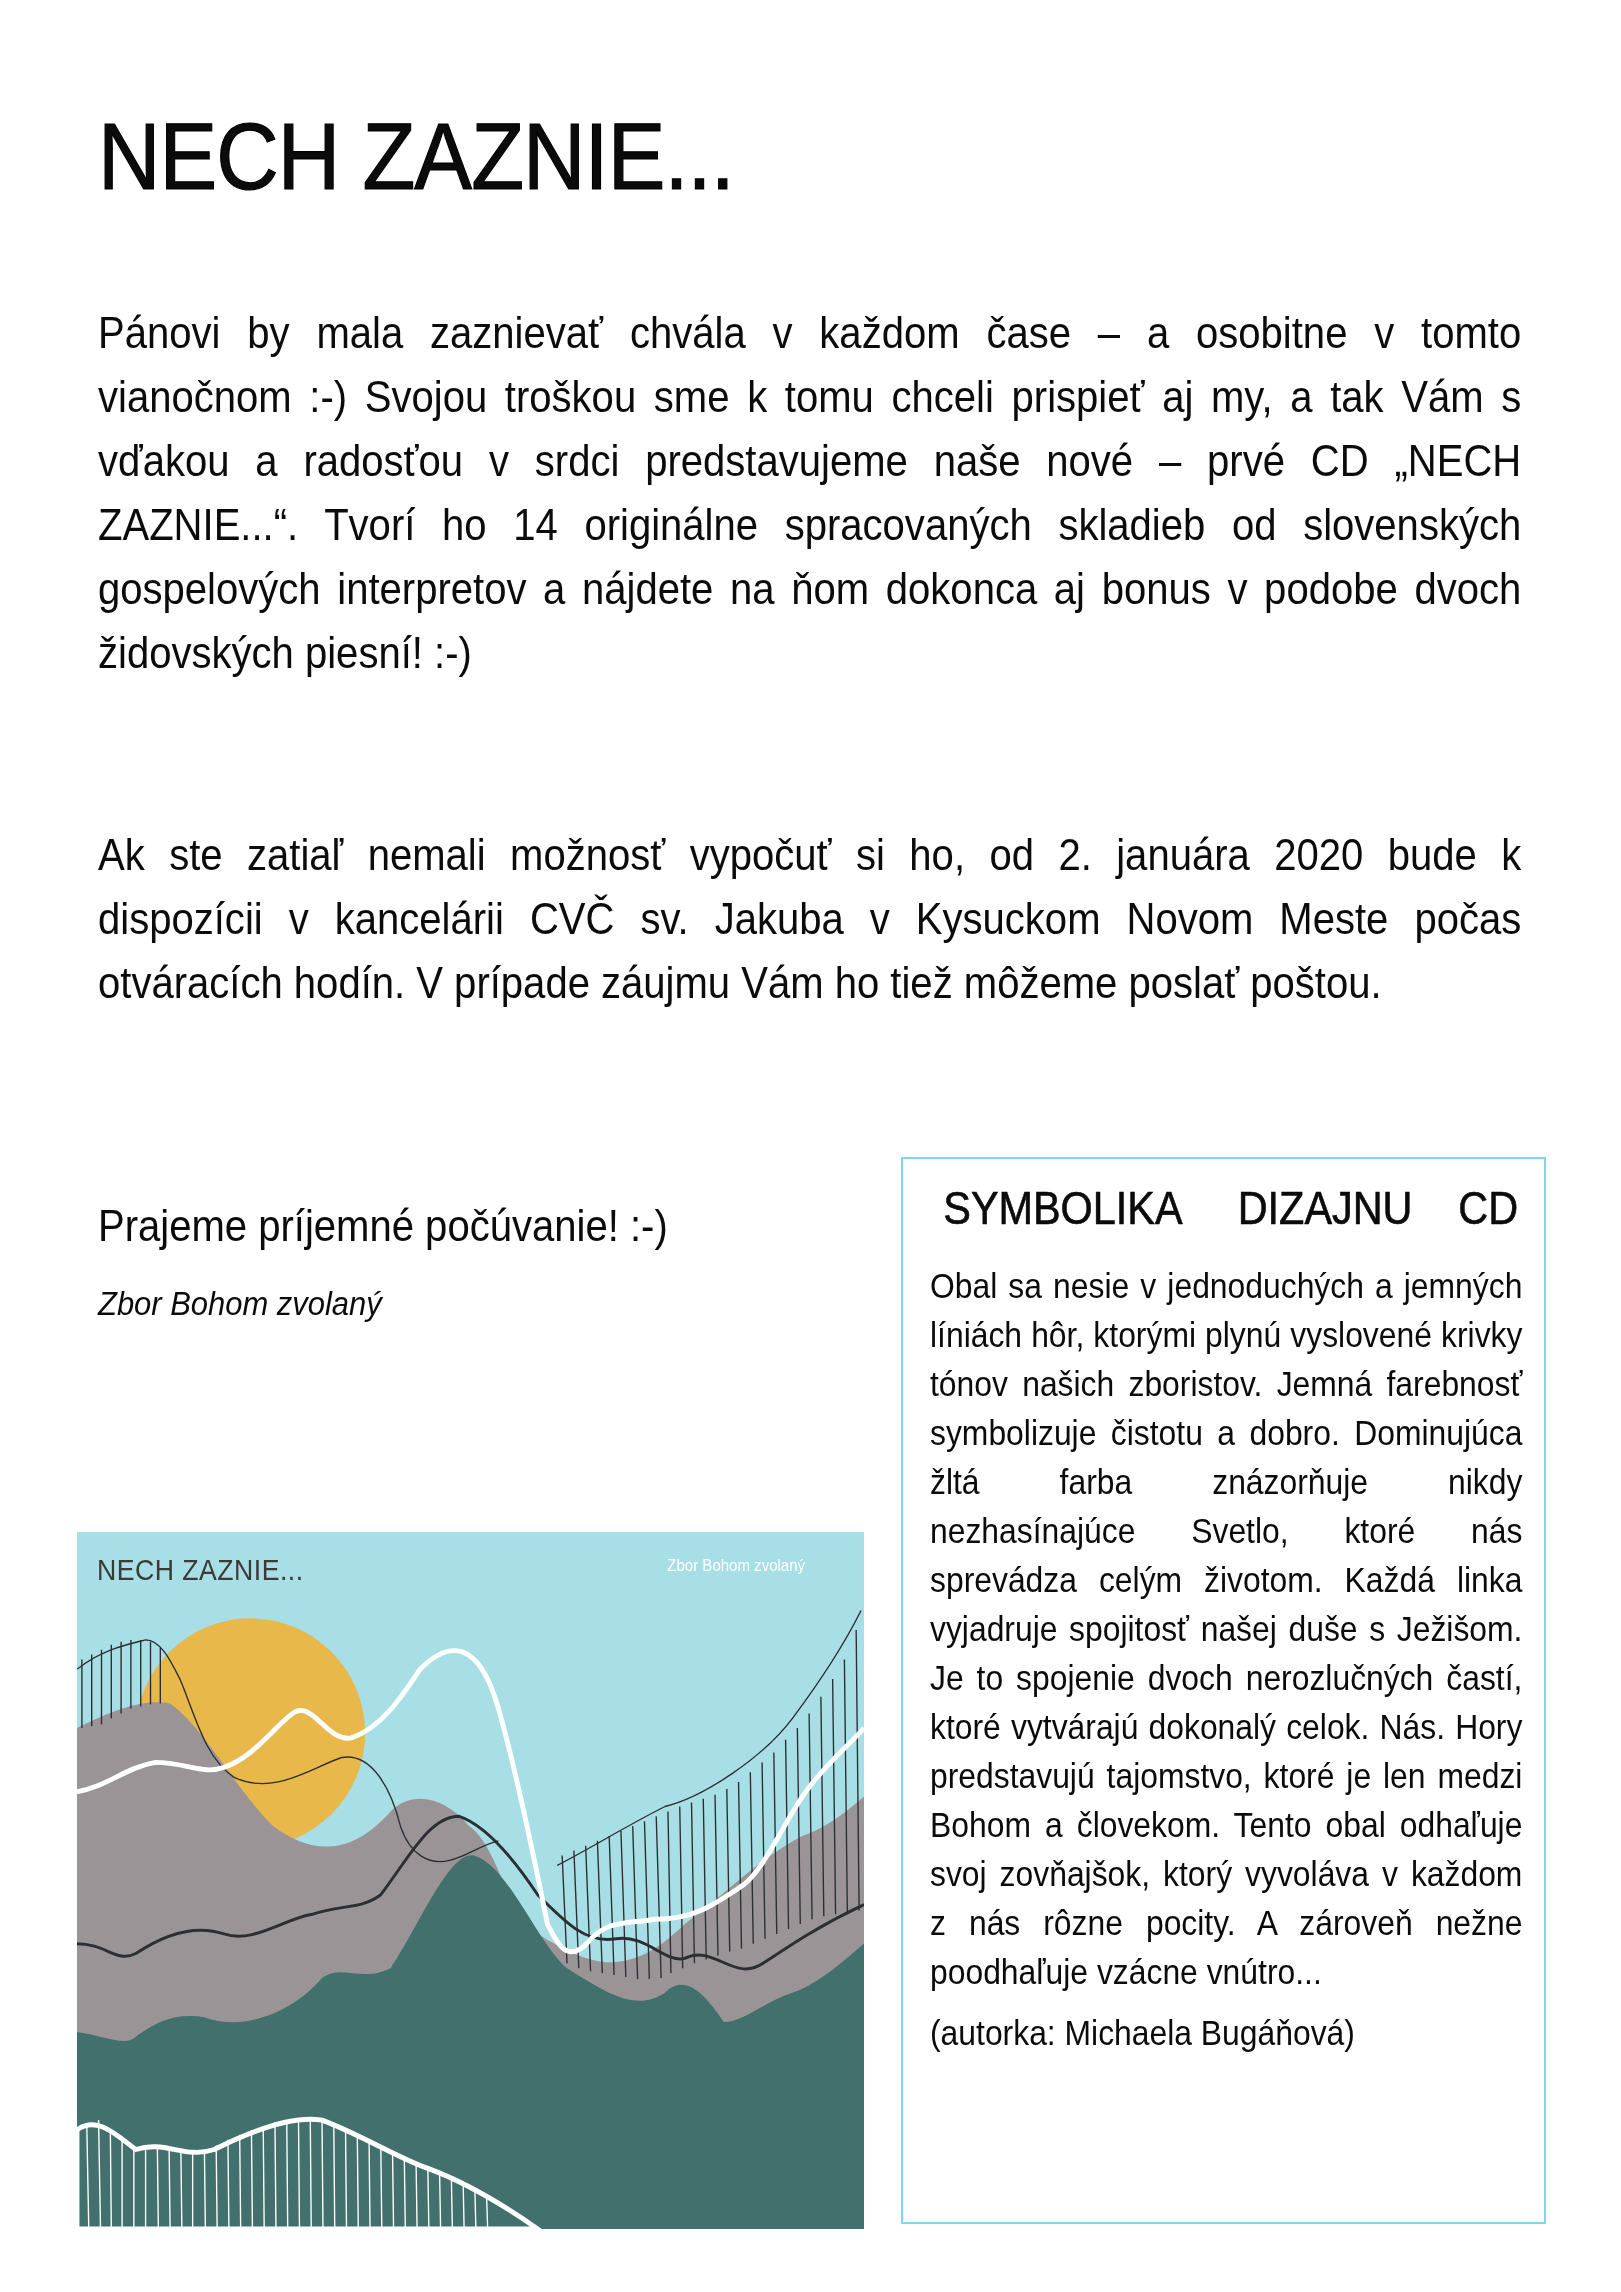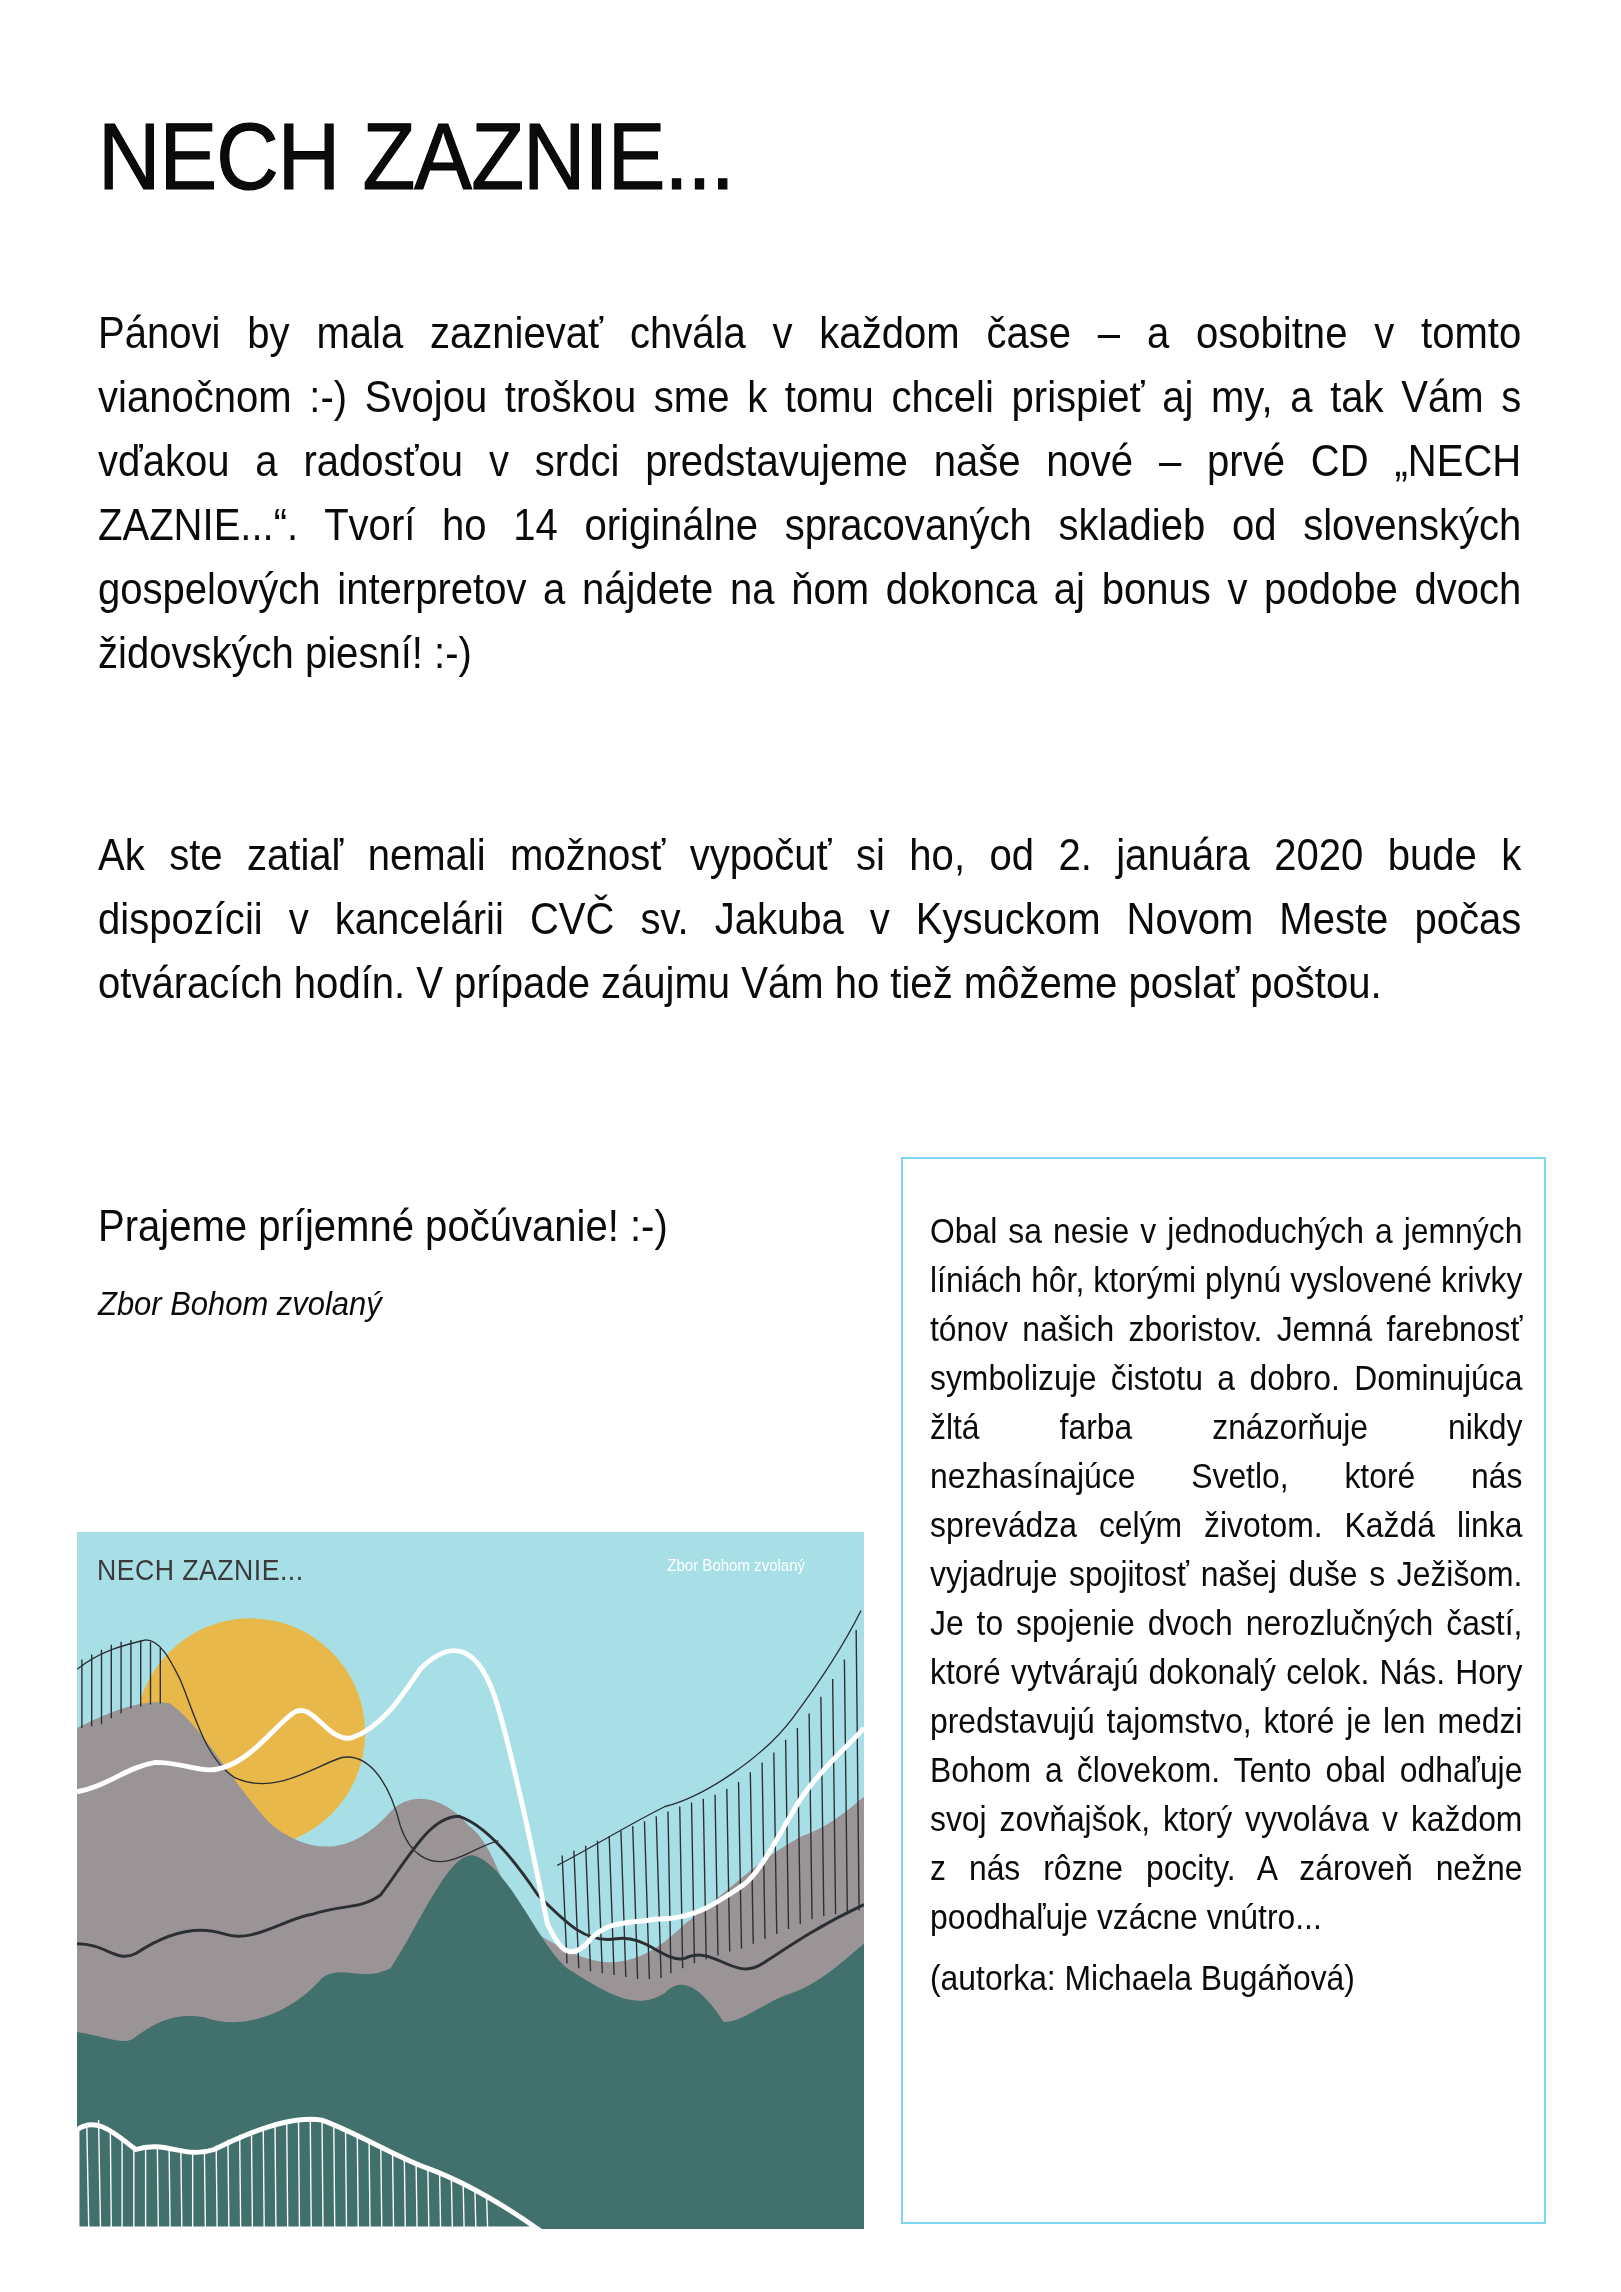--- a/index.html
+++ b/index.html
@@ -106,17 +106,22 @@
     <path d="M0,420 C30,420 40,440 60,430 C90,410 120,400 150,410 C180,420 210,395 240,390 C270,380 290,385 310,370 C340,330 360,290 390,290 C420,300 450,340 470,370 C500,400 520,420 550,415 C580,410 600,440 620,435 C650,420 670,460 700,440 C730,420 760,400 803,380" stroke="#2b2f33" stroke-width="3" fill="none"></path>
 
     <path d="M0,265 C30,260 50,240 80,235 C110,235 130,248 150,240 C180,230 200,200 220,185 C240,170 255,215 280,210 C310,200 330,170 350,140 C380,110 410,110 430,180 C450,250 470,350 480,400 C490,420 500,440 520,420 C540,395 560,400 590,395 C630,395 650,380 680,360 C700,345 720,300 740,270 C760,240 790,215 803,200" stroke="#ffffff" stroke-width="5" fill="none"></path>
   </svg>
   <div class="cover-title">NECH ZAZNIE...</div>
   <div class="cover-choir">Zbor Bohom zvolaný</div>
 </div>
 
 <div class="box">
   <div class="box-inner">
+    <h2 class="box-title">
+      <span>SYMBOLIKA</span>
+      <span>DIZAJNU</span>
+      <span>CD</span>
+    </h2>
     <p class="box-body">Obal sa nesie v jednoduchých a jemných líniách hôr, ktorými plynú vyslovené krivky tónov našich zboristov. Jemná farebnosť symbolizuje čistotu a dobro. Dominujúca žltá farba znázorňuje nikdy nezhasínajúce Svetlo, ktoré nás sprevádza celým životom. Každá linka vyjadruje spojitosť našej duše s Ježišom. Je to spojenie dvoch nerozlučných častí, ktoré vytvárajú dokonalý celok. Nás. Hory predstavujú tajomstvo, ktoré je len medzi Bohom a človekom. Tento obal odhaľuje svoj zovňajšok, ktorý vyvoláva v každom z nás rôzne pocity. A zároveň nežne poodhaľuje vzácne vnútro...</p>
     <p class="box-author">(autorka: Michaela Bugáňová)</p>
   </div>
 </div>
 
 
 </body></html>

